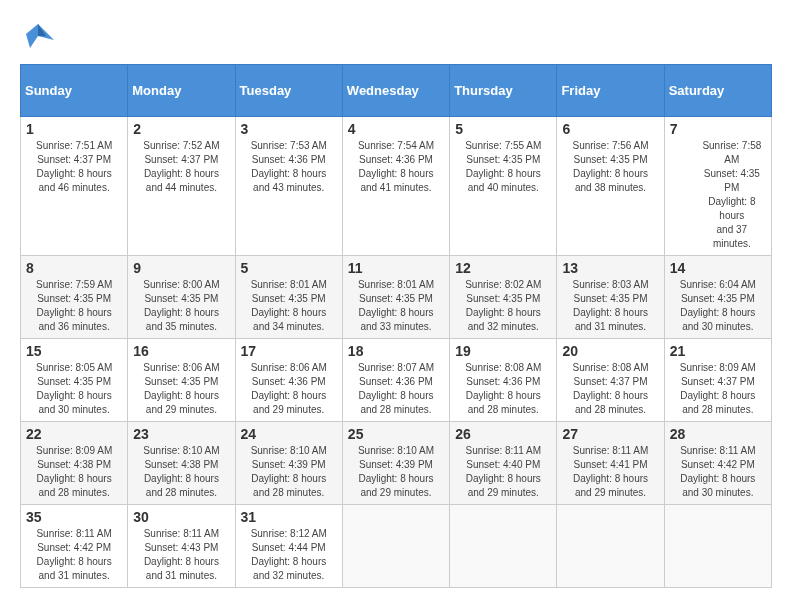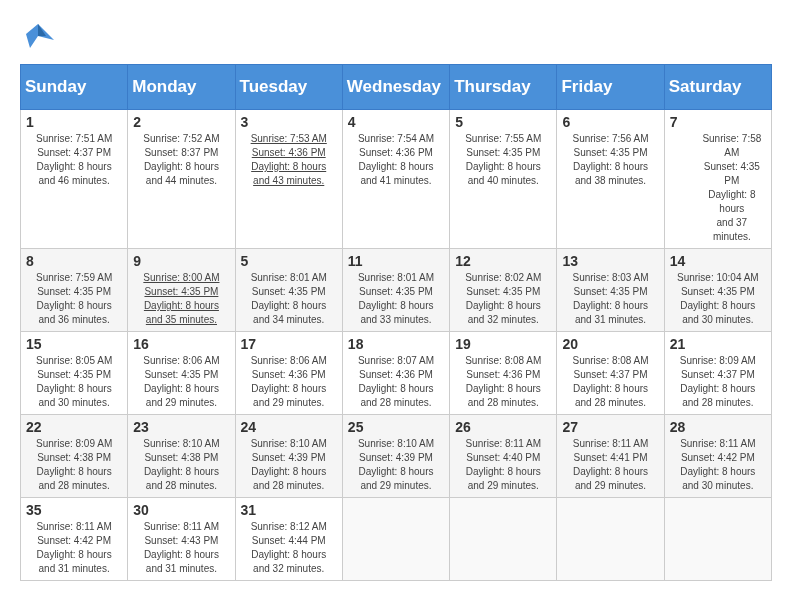--- a/index.html
+++ b/index.html
@@ -48,23 +48,23 @@
       font-weight: bold;
     }
     .calendar {
       width: 100%;
       border-collapse: collapse;
       margin-top: 8px;
     }
     .calendar th {
       background: #4a90d9;
       color: #fff;
-      font-size: 17px;
-      font-weight: bold;
-      padding: 12px 4px;
+      font-size: 13px;
+      font-weight: bold;
+      padding: 18px 4px;
       text-align: left;
       border: 1px solid #3a7bc8;
     }
     .calendar td {
       border: 1px solid #ccc;
       vertical-align: top;
       padding: 4px 5px;
       width: 107px;
       min-height: 80px;
       background: #fff;
@@ -126,27 +126,27 @@
         <td>
           <span class="day-num">1</span>
           <div class="day-info" style="white-space: pre-line;">Sunrise: 7:51 AM
 Sunset: 4:37 PM
 Daylight: 8 hours
 and 46 minutes.</div>
         </td>
         <td>
           <span class="day-num">2</span>
           <div class="day-info" style="white-space: pre-line;">Sunrise: 7:52 AM
-Sunset: 8:37 PM
+Sunset: 4:37 PM
 Daylight: 8 hours
 and 44 minutes.</div>
         </td>
         <td>
           <span class="day-num">3</span>
-          <div class="day-info" style="white-space: pre-line; text-decoration: underline;">Sunrise: 7:53 AM
+          <div class="day-info" style="white-space: pre-line;">Sunrise: 7:53 AM
 Sunset: 4:36 PM
 Daylight: 8 hours
 and 43 minutes.</div>
         </td>
         <td>
           <span class="day-num">4</span>
           <div class="day-info" style="white-space: pre-line;">Sunrise: 7:54 AM
 Sunset: 4:36 PM
 Daylight: 8 hours
 and 41 minutes.</div>
@@ -176,21 +176,21 @@
       <tr>
         <td>
           <span class="day-num">8</span>
           <div class="day-info" style="white-space: pre-line;">Sunrise: 7:59 AM
 Sunset: 4:35 PM
 Daylight: 8 hours
 and 36 minutes.</div>
         </td>
         <td>
           <span class="day-num">9</span>
-          <div class="day-info" style="white-space: pre-line; text-decoration: underline;">Sunrise: 8:00 AM
+          <div class="day-info" style="white-space: pre-line;">Sunrise: 8:00 AM
 Sunset: 4:35 PM
 Daylight: 8 hours
 and 35 minutes.</div>
         </td>
         <td>
           <span class="day-num">5</span>
           <div class="day-info" style="white-space: pre-line;">Sunrise: 8:01 AM
 Sunset: 4:35 PM
 Daylight: 8 hours
 and 34 minutes.</div>
@@ -211,21 +211,21 @@
         </td>
         <td>
           <span class="day-num">13</span>
           <div class="day-info" style="white-space: pre-line;">Sunrise: 8:03 AM
 Sunset: 4:35 PM
 Daylight: 8 hours
 and 31 minutes.</div>
         </td>
         <td>
           <span class="day-num">14</span>
-          <div class="day-info" style="white-space: pre-line;">Sunrise: 10:04 AM
+          <div class="day-info" style="white-space: pre-line;">Sunrise: 6:04 AM
 Sunset: 4:35 PM
 Daylight: 8 hours
 and 30 minutes.</div>
         </td>
       </tr>
       <tr>
         <td>
           <span class="day-num">15</span>
           <div class="day-info" style="white-space: pre-line;">Sunrise: 8:05 AM
 Sunset: 4:35 PM

